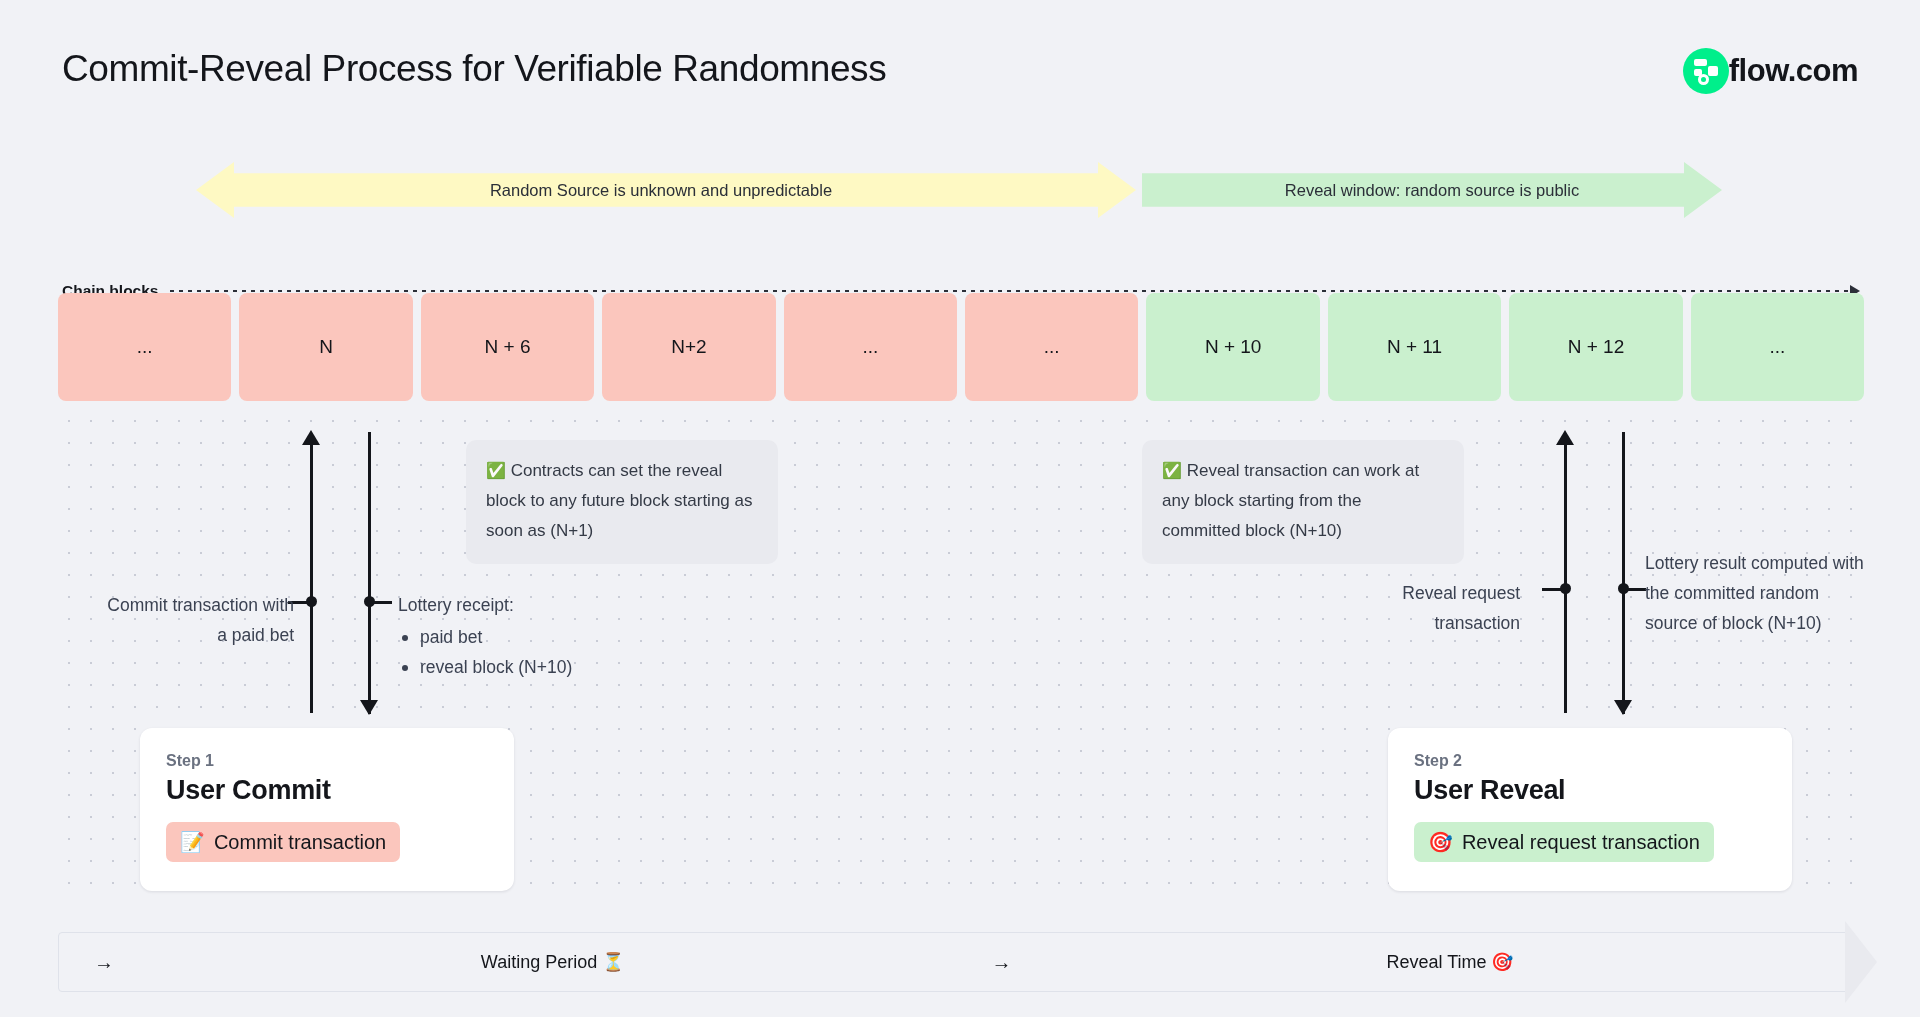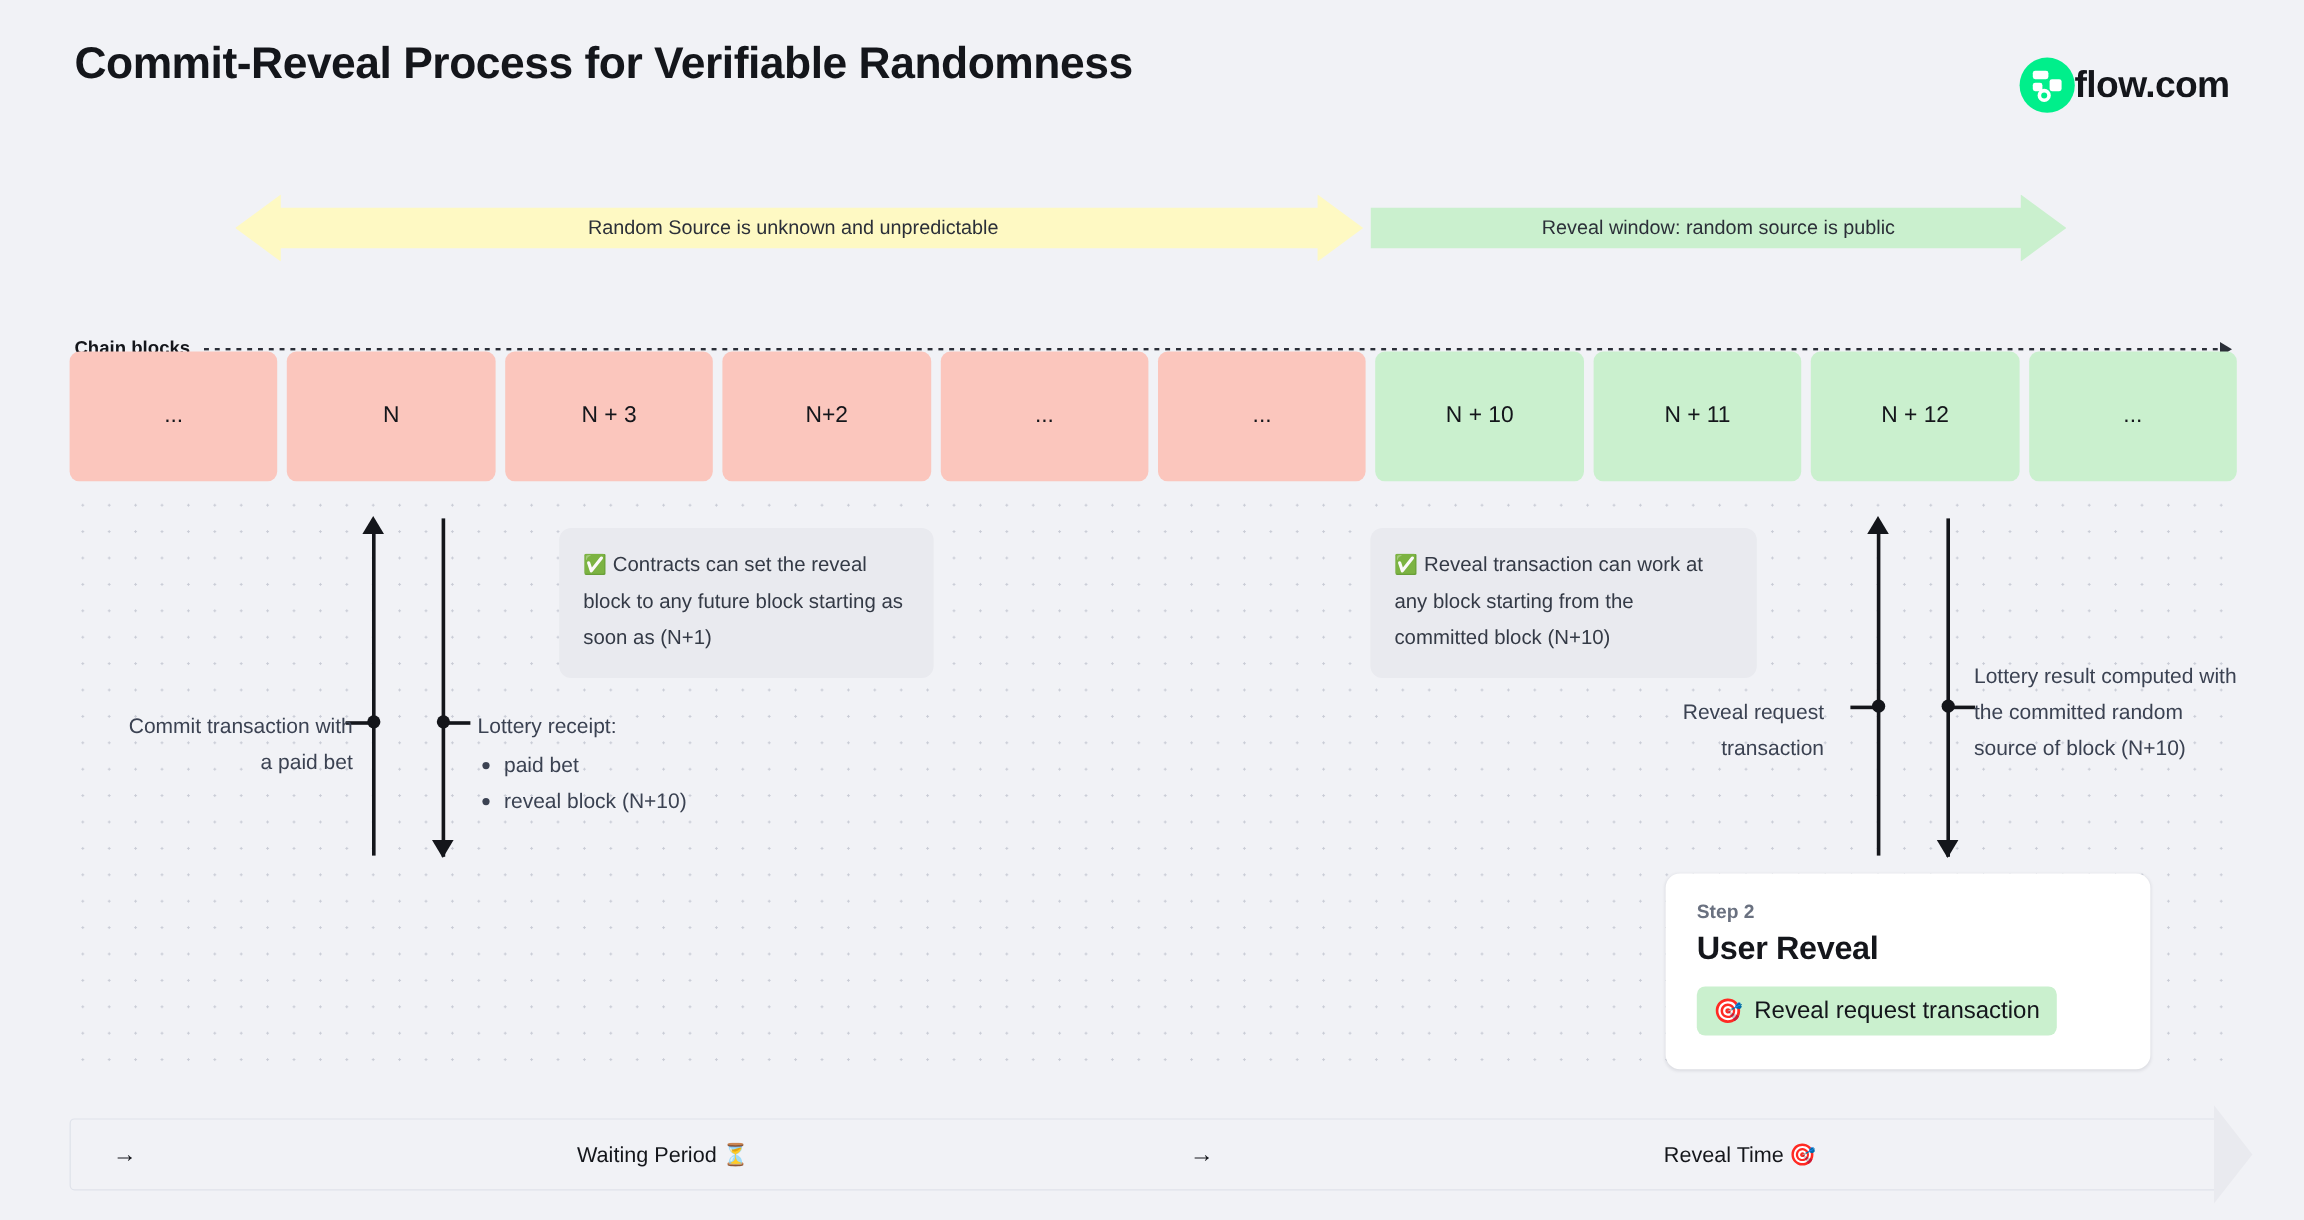--- a/index.html
+++ b/index.html
@@ -10,22 +10,22 @@
     overflow: hidden;
   }
   #root {
     position: relative;
     width: 1920px; height: 1017px;
     background: #f1f2f6;
   }
 
   
   #page-title {
-    position: absolute; left: 62px; top: 32px;
-    font-size: 37px; font-weight: 700; color: #14161b;
+    position: absolute; left: 62px; top: 48px;
+    font-size: 37px; font-weight: 400; color: #14161b;
     letter-spacing: -0.4px;
   }
   #brand {
     position: absolute; right: 62px; top: 48px;
     display: flex; align-items: center; 
   }
   #brand-mark {
     width: 46px; height: 46px; border-radius: 50%;
     background: #00ef8b; position: relative; flex: none;
   }
@@ -193,21 +193,21 @@
   <div id="chain-axis">
     <span id="chain-axis-label">Chain blocks</span>
     <span id="chain-axis-line">
       <span id="chain-axis-arrow"></span>
     </span>
   </div>
 
   <div id="chain-blocks">
     <div class="chain-block pink">...</div>
     <div class="chain-block pink">N</div>
-    <div class="chain-block pink">N + 3</div>
+    <div class="chain-block pink">N + 6</div>
     <div class="chain-block pink">N+2</div>
     <div class="chain-block pink">...</div>
     <div class="chain-block pink">...</div>
     <div class="chain-block green">N + 10</div>
     <div class="chain-block green">N + 11</div>
     <div class="chain-block green">N + 12</div>
     <div class="chain-block green">...</div>
   </div>
 
   <div id="dot-canvas"></div>
@@ -247,20 +247,28 @@
     <div>Lottery receipt:</div>
     <ul>
       <li>paid bet</li>
       <li>reveal block (N+10)</li>
     </ul>
   </div>
 
   <div class="annot" id="annot-reveal-req">Reveal request transaction</div>
   <div class="annot" id="annot-lottery-res">Lottery result computed with the committed random source of block (N+10)</div>
 
+  <div class="step-card" id="step-card-1">
+    <div class="step-kicker">Step 1</div>
+    <div class="step-title">User Commit</div>
+    <div class="step-chip pink">
+      <span>📝</span>
+      <span>Commit transaction</span>
+    </div>
+  </div>
 
   <div class="step-card" id="step-card-2">
     <div class="step-kicker">Step 2</div>
     <div class="step-title">User Reveal</div>
     <div class="step-chip green">
       <span>🎯</span>
       <span>Reveal request transaction</span>
     </div>
   </div>
 

